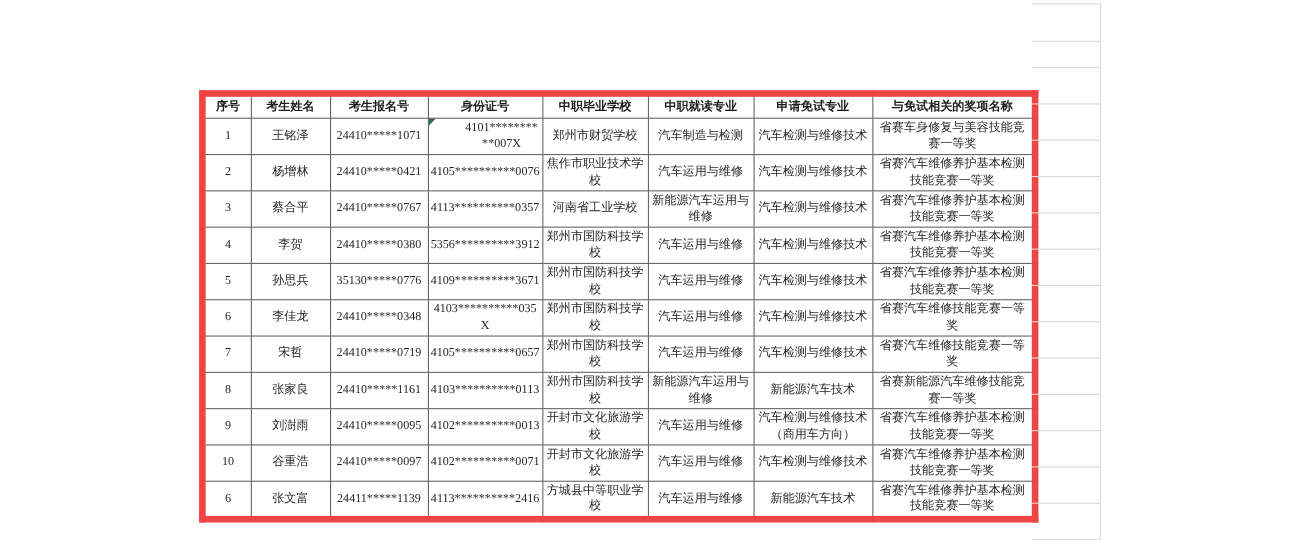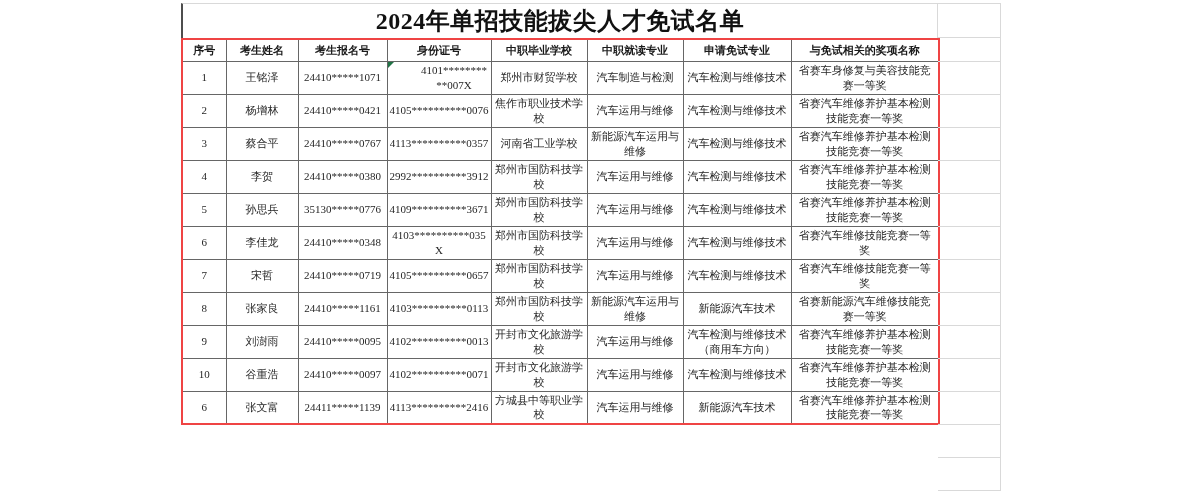--- a/index.html
+++ b/index.html
@@ -15,21 +15,21 @@
     position:absolute;left:181px;top:3px;width:757px;height:35px;
     border-top:1px solid #d9d9d9;border-left:2px solid #4d4d4d;border-right:1px solid #d9d9d9;
     display:flex;align-items:center;justify-content:center;
     font-size:24px;font-weight:bold;color:#111;
     letter-spacing:0.5px;box-sizing:border-box;
   }
 
   
   .tbl-wrap{position:absolute;left:181px;top:38px;}
   table{border-collapse:collapse;table-layout:fixed;width:757px;
-        border:2px solid #ef4444;}
+        border:6px solid #ef4444;margin-top:44px;}
   th,td{
     border:1px solid #666;
     text-align:center;vertical-align:middle;
     font-size:11px;line-height:1.35;
     padding:1px 2px;box-sizing:border-box;
     overflow:hidden;word-break:break-all;
   }
   th{font-weight:bold;height:22px;color:#1a1a1a;}
   td{height:31px;color:#262626;}
   tbody tr{height:33px;}
@@ -45,21 +45,20 @@
     border-top:1px solid #d9d9d9;border-right:1px solid #d9d9d9;
     box-sizing:border-box;
   }
   .ghost-col .g{border-bottom:1px solid #d9d9d9;box-sizing:border-box;}
 </style>
 </head>
 <body>
 
 <div class="sheet">
 
-  <div class="title-row">2024年单招技能拔尖人才免试名单</div>
 
   <div class="tbl-wrap">
     <table>
       <colgroup>
         <col style="width:44px">
           <col style="width:72px">
           <col style="width:89px">
           <col style="width:104px">
         <col style="width:96px">
           <col style="width:96px">
@@ -106,21 +105,21 @@
             <td>4113**********0357</td>
             <td>河南省工业学校</td>
             <td>新能源汽车运用与维修</td>
             <td>汽车检测与维修技术</td>
             <td>省赛汽车维修养护基本检测技能竞赛一等奖</td>
           </tr>
           <tr>
             <td>4</td>
             <td>李贺</td>
             <td>24410*****0380</td>
-            <td>2992**********3912</td>
+            <td>5356**********3912</td>
             <td>郑州市国防科技学校</td>
             <td>汽车运用与维修</td>
             <td>汽车检测与维修技术</td>
             <td>省赛汽车维修养护基本检测技能竞赛一等奖</td>
           </tr>
           <tr>
             <td>5</td>
             <td>孙思兵</td>
             <td>35130*****0776</td>
             <td>4109**********3671</td>

